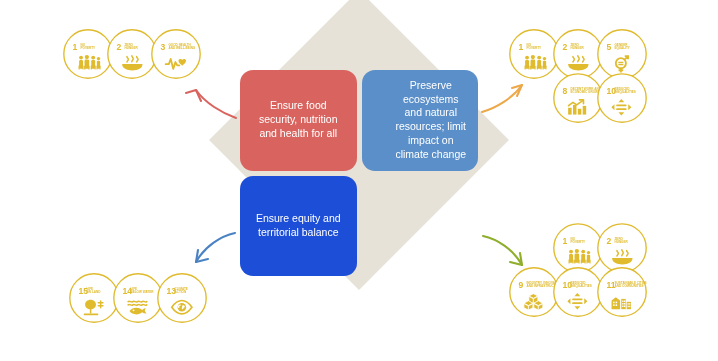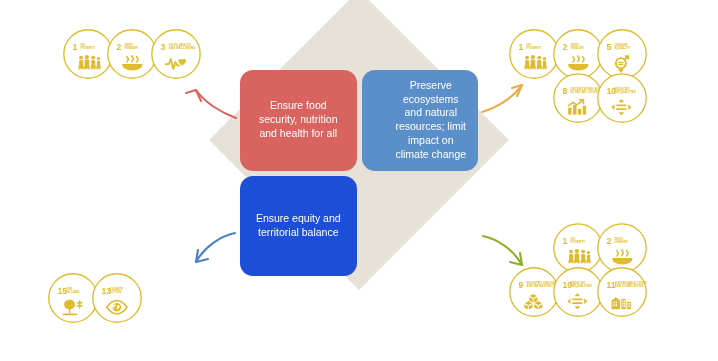--- a/index.html
+++ b/index.html
@@ -90,21 +90,21 @@
     width: 52px;
     height: 52px;
     margin-right: -8px;
     flex: 0 0 auto;
   }
   .sdg svg { display: block; }
 
   #cluster-tl   { left: 62px;  top: 28px; }
   #cluster-tr   { left: 508px; top: 28px; }
   #cluster-tr .cluster-row.second { margin-left: 44px; margin-top: -8px; }
-  #cluster-bl   { left: 47px;  top: 272px; }
+  #cluster-bl   { left: 68px;  top: 272px; }
   #cluster-br   { left: 552px; top: 222px; }
   #cluster-br .cluster-row.second { margin-left: -44px; margin-top: -8px; }
 </style>
 </head>
 <body>
 
 <div id="stage">
 
   <div class="diamond"></div>
 
@@ -324,20 +324,38 @@
               </g>
               <g fill="none" stroke="#e0bb2e" stroke-width="1.5" stroke-linecap="round">
                 <path d="M16.6 4.4h4.8M16.6 7.4h4.8M19 2.6v7"></path>
               </g>
             </g>
           </svg>
         </div>
         <div class="sdg">
           <svg width="52" height="52" viewBox="0 0 52 52">
             <circle cx="26" cy="26" r="24.2" fill="#ffffff" stroke="#e0bb2e" stroke-width="1.35"></circle>
+            <text x="10.5" y="21.6" font-family="Liberation Sans, sans-serif" font-size="8.6" font-weight="bold" fill="#e0bb2e">14</text>
+            <text x="18.5" y="17.6" font-family="Liberation Sans, sans-serif" font-size="3.05" font-weight="bold" fill="#e0bb2e">LIFE</text>
+            <text x="18.5" y="21.4" font-family="Liberation Sans, sans-serif" font-size="3.05" font-weight="bold" fill="#e0bb2e">BELOW WATER</text>
+            <g transform="translate(14.2,26.5) scale(0.97)">
+              <g fill="none" stroke="#e0bb2e" stroke-width="1.6" stroke-linecap="round">
+                <path d="M2 3.2c1.6-1.5 3.2 1.5 4.8 0s3.2 1.5 4.8 0 3.2 1.5 4.8 0 3.2 1.5 4.8 0"></path>
+                <path d="M2 6.6c1.6-1.5 3.2 1.5 4.8 0s3.2 1.5 4.8 0 3.2 1.5 4.8 0 3.2 1.5 4.8 0"></path>
+              </g>
+              <g fill="#e0bb2e">
+                <path d="M3.4 13c2.6-4 9.4-4.6 13-1.2 1-1 2.4-1.8 3.8-2-0.8 1.4-1 2.4-0.9 3.2 0.3 1 1 1.8 1.6 2.4-1.6 0.2-3.2-0.2-4.5-1.2-3.6 3.4-10.4 2.8-13-1.2z"></path>
+                <circle cx="7.6" cy="12.2" r="0.95" fill="#ffffff"></circle>
+              </g>
+            </g>
+          </svg>
+        </div>
+        <div class="sdg">
+          <svg width="52" height="52" viewBox="0 0 52 52">
+            <circle cx="26" cy="26" r="24.2" fill="#ffffff" stroke="#e0bb2e" stroke-width="1.35"></circle>
             <text x="10.5" y="21.6" font-family="Liberation Sans, sans-serif" font-size="8.6" font-weight="bold" fill="#e0bb2e">13</text>
             <text x="18.5" y="17.6" font-family="Liberation Sans, sans-serif" font-size="3.05" font-weight="bold" fill="#e0bb2e">CLIMATE</text>
             <text x="18.5" y="21.4" font-family="Liberation Sans, sans-serif" font-size="3.05" font-weight="bold" fill="#e0bb2e">ACTION</text>
             <g transform="translate(14.2,26.5) scale(0.97)">
               <path d="M1.6 9c3.3-4.6 6.8-6.9 10.4-6.9S19.1 4.4 22.4 9c-3.3 4.6-6.8 6.9-10.4 6.9S4.9 13.6 1.6 9z" fill="none" stroke="#e0bb2e" stroke-width="1.7"></path>
               <circle cx="12" cy="9" r="4.4" fill="#e0bb2e"></circle>
               <g fill="#ffffff">
                 <path d="M9.6 6.4c0.9-0.5 1.6-0.1 1.2 0.7-0.3 0.6-1.2 0.5-1.5 1.1-0.2 0.5 0.5 0.8 0.2 1.3-0.3 0.5-1.2 0.3-1.5-0.2-0.4-0.8-0.2-2.2 1.6-2.9z"></path>
                 <path d="M13.1 7c0.8-0.3 1.6 0.3 1.9 1 0.3 0.8-0.3 1.2-0.9 1.5-0.7 0.4-0.6 1.4-1.4 1.5-0.7 0.1-1-0.7-0.7-1.3 0.3-0.7 0.1-1.3 0.3-1.9 0.1-0.4 0.4-0.7 0.8-0.8z"></path>
               </g>

